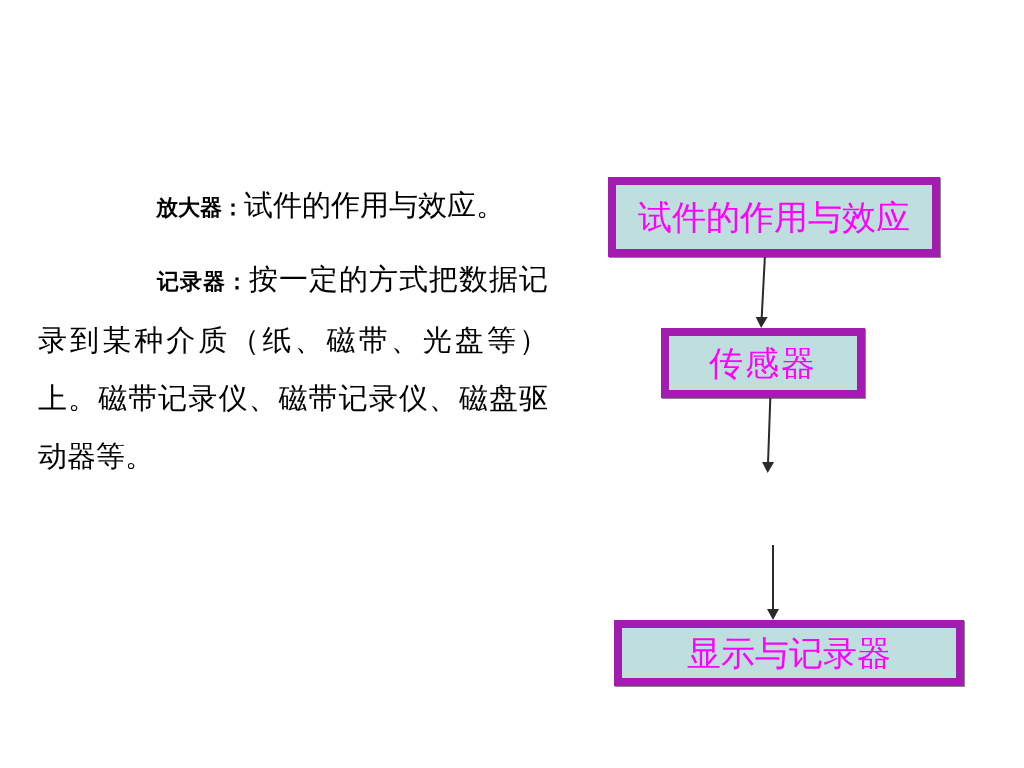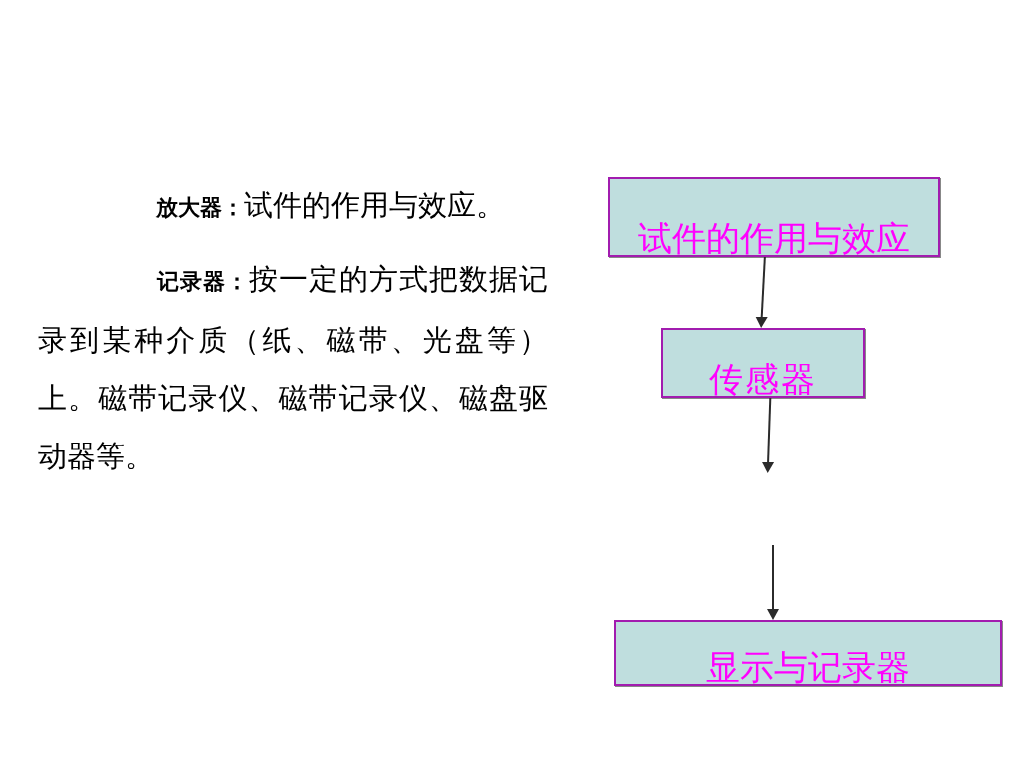--- a/index.html
+++ b/index.html
@@ -62,25 +62,25 @@
     position: absolute;
     left: 0;
     top: 0;
     width: 1024px;
     height: 768px;
     pointer-events: none;
   }
   .fc-box {
     position: absolute;
     background: #BFDEDE;
-    border: 2px solid #a21caf;
+    border: 8px solid #a21caf;
     box-sizing: border-box;
     box-shadow: 1px 1px 0 #888888;
     display: flex;
-    align-items: flex-end;
+    align-items: center;
     justify-content: center;
     pointer-events: auto;
     overflow: visible;
   }
   .fc-label {
     color: #FF00FF;
     font-size: 33px;
     font-family: "DejaVu Serif", "Liberation Serif", serif;
     white-space: nowrap;
     line-height: 1;
@@ -95,21 +95,21 @@
   #box-2 .fc-label { font-size: 34px; letter-spacing: 2px; }
   #box-3 {
     left: 584px;  top: 473px;  width: 379px;  height: 72px;
     justify-content: flex-start;
   }
   #box-3 .fc-label {
     font-size: 34px;
     margin-left: -8px;
   }
   #box-4 {
-    left: 614px;  top: 620px;  width: 388px;  height: 66px;
+    left: 614px;  top: 620px;  width: 350px;  height: 66px;
   }
   #box-4 .fc-label { font-size: 34px; }
 
   .fc-arrow {
     position: absolute;
     pointer-events: auto;
   }
   #arrow-1 { left: 762px; top: 257px;  height: 71px; }
   #arrow-2 { left: 768px; top: 398px;  height: 75px; }
   #arrow-3 { left: 772px; top: 545px;  height: 75px; }

